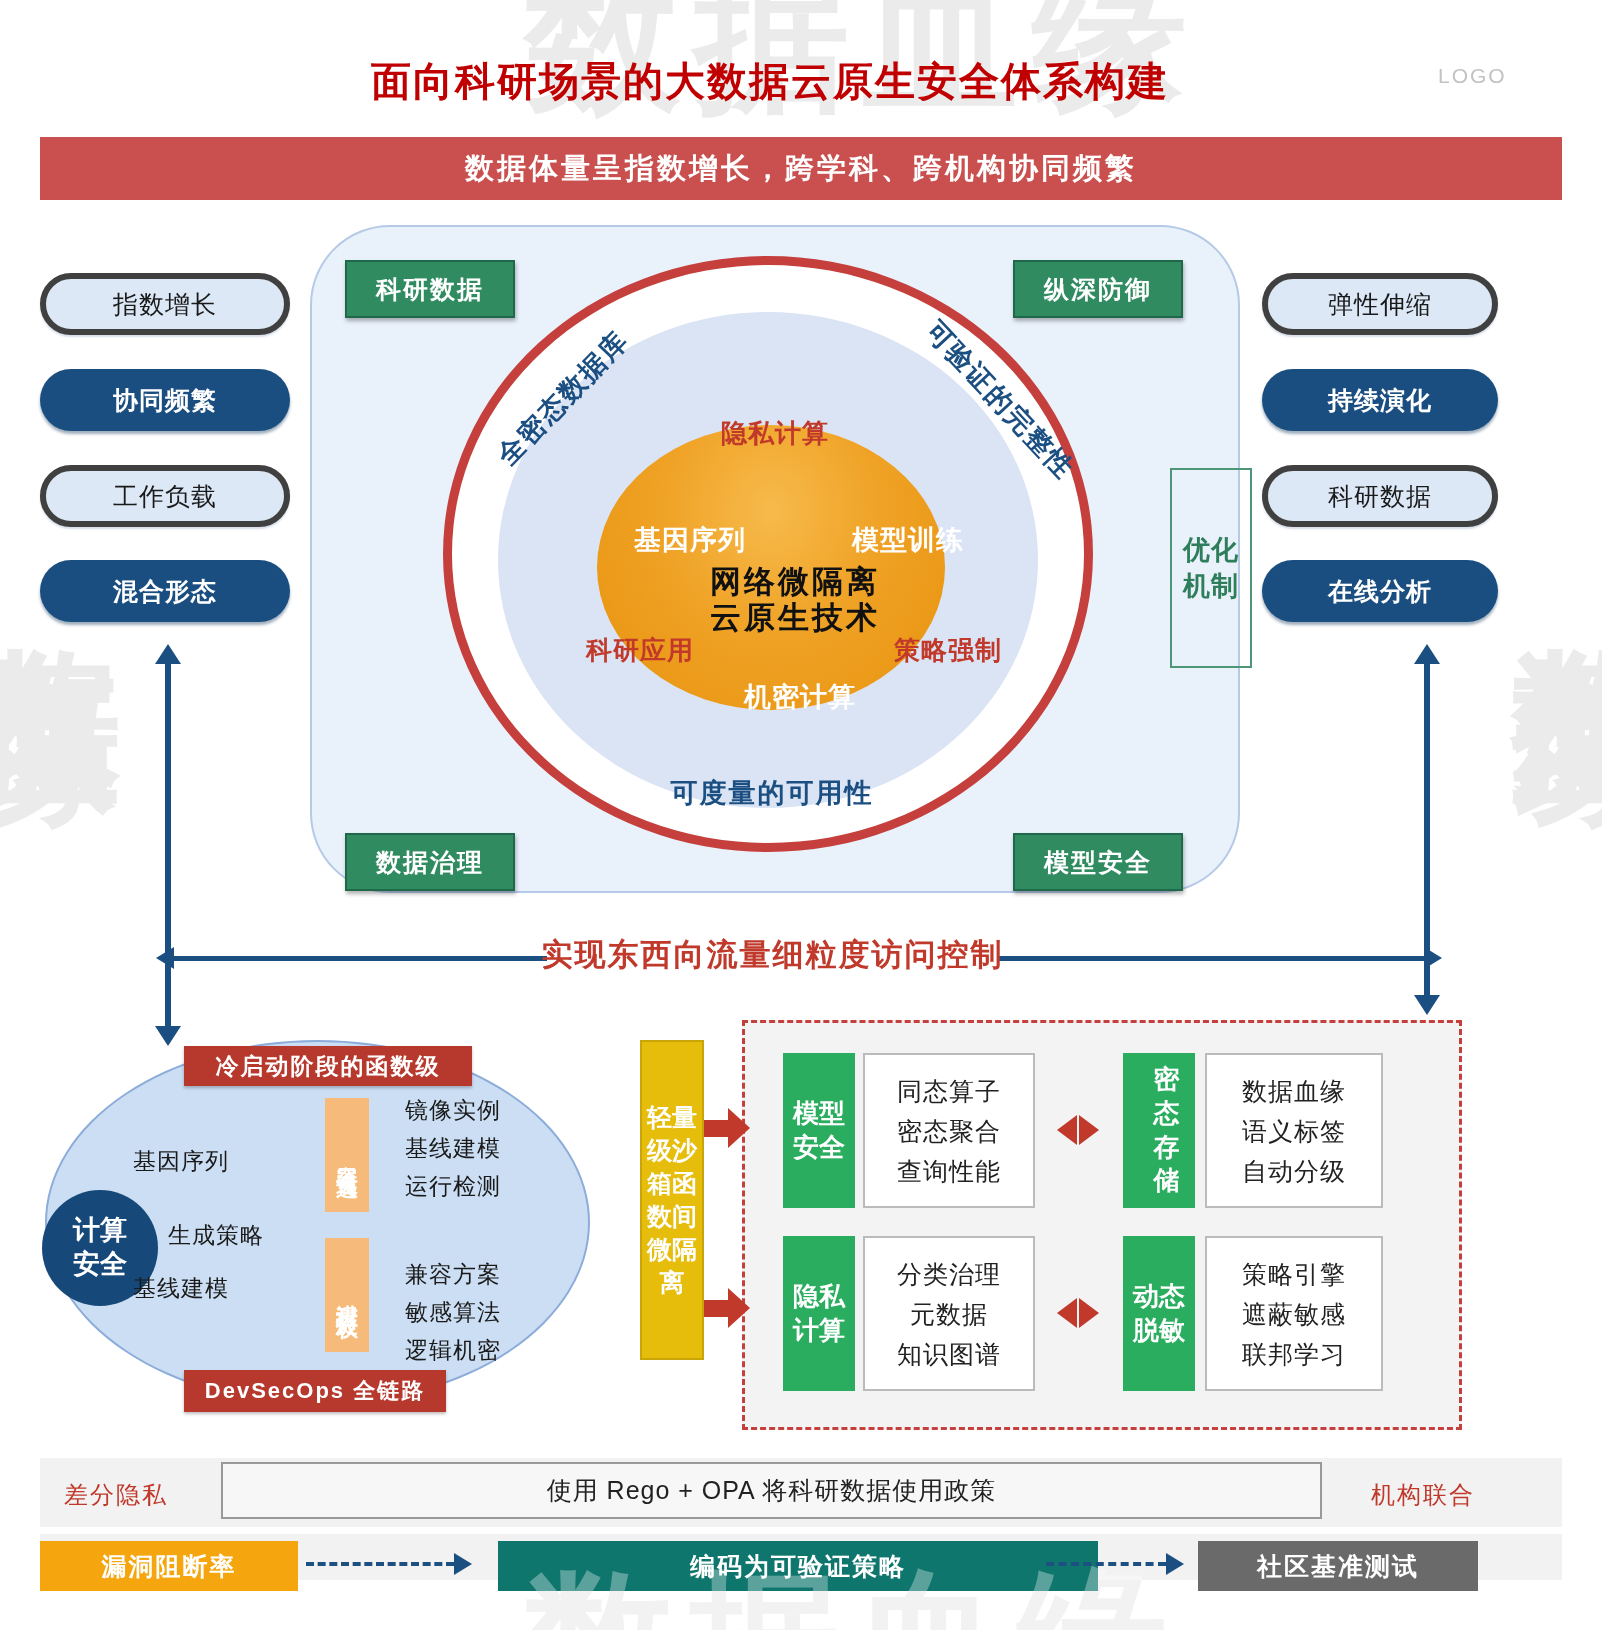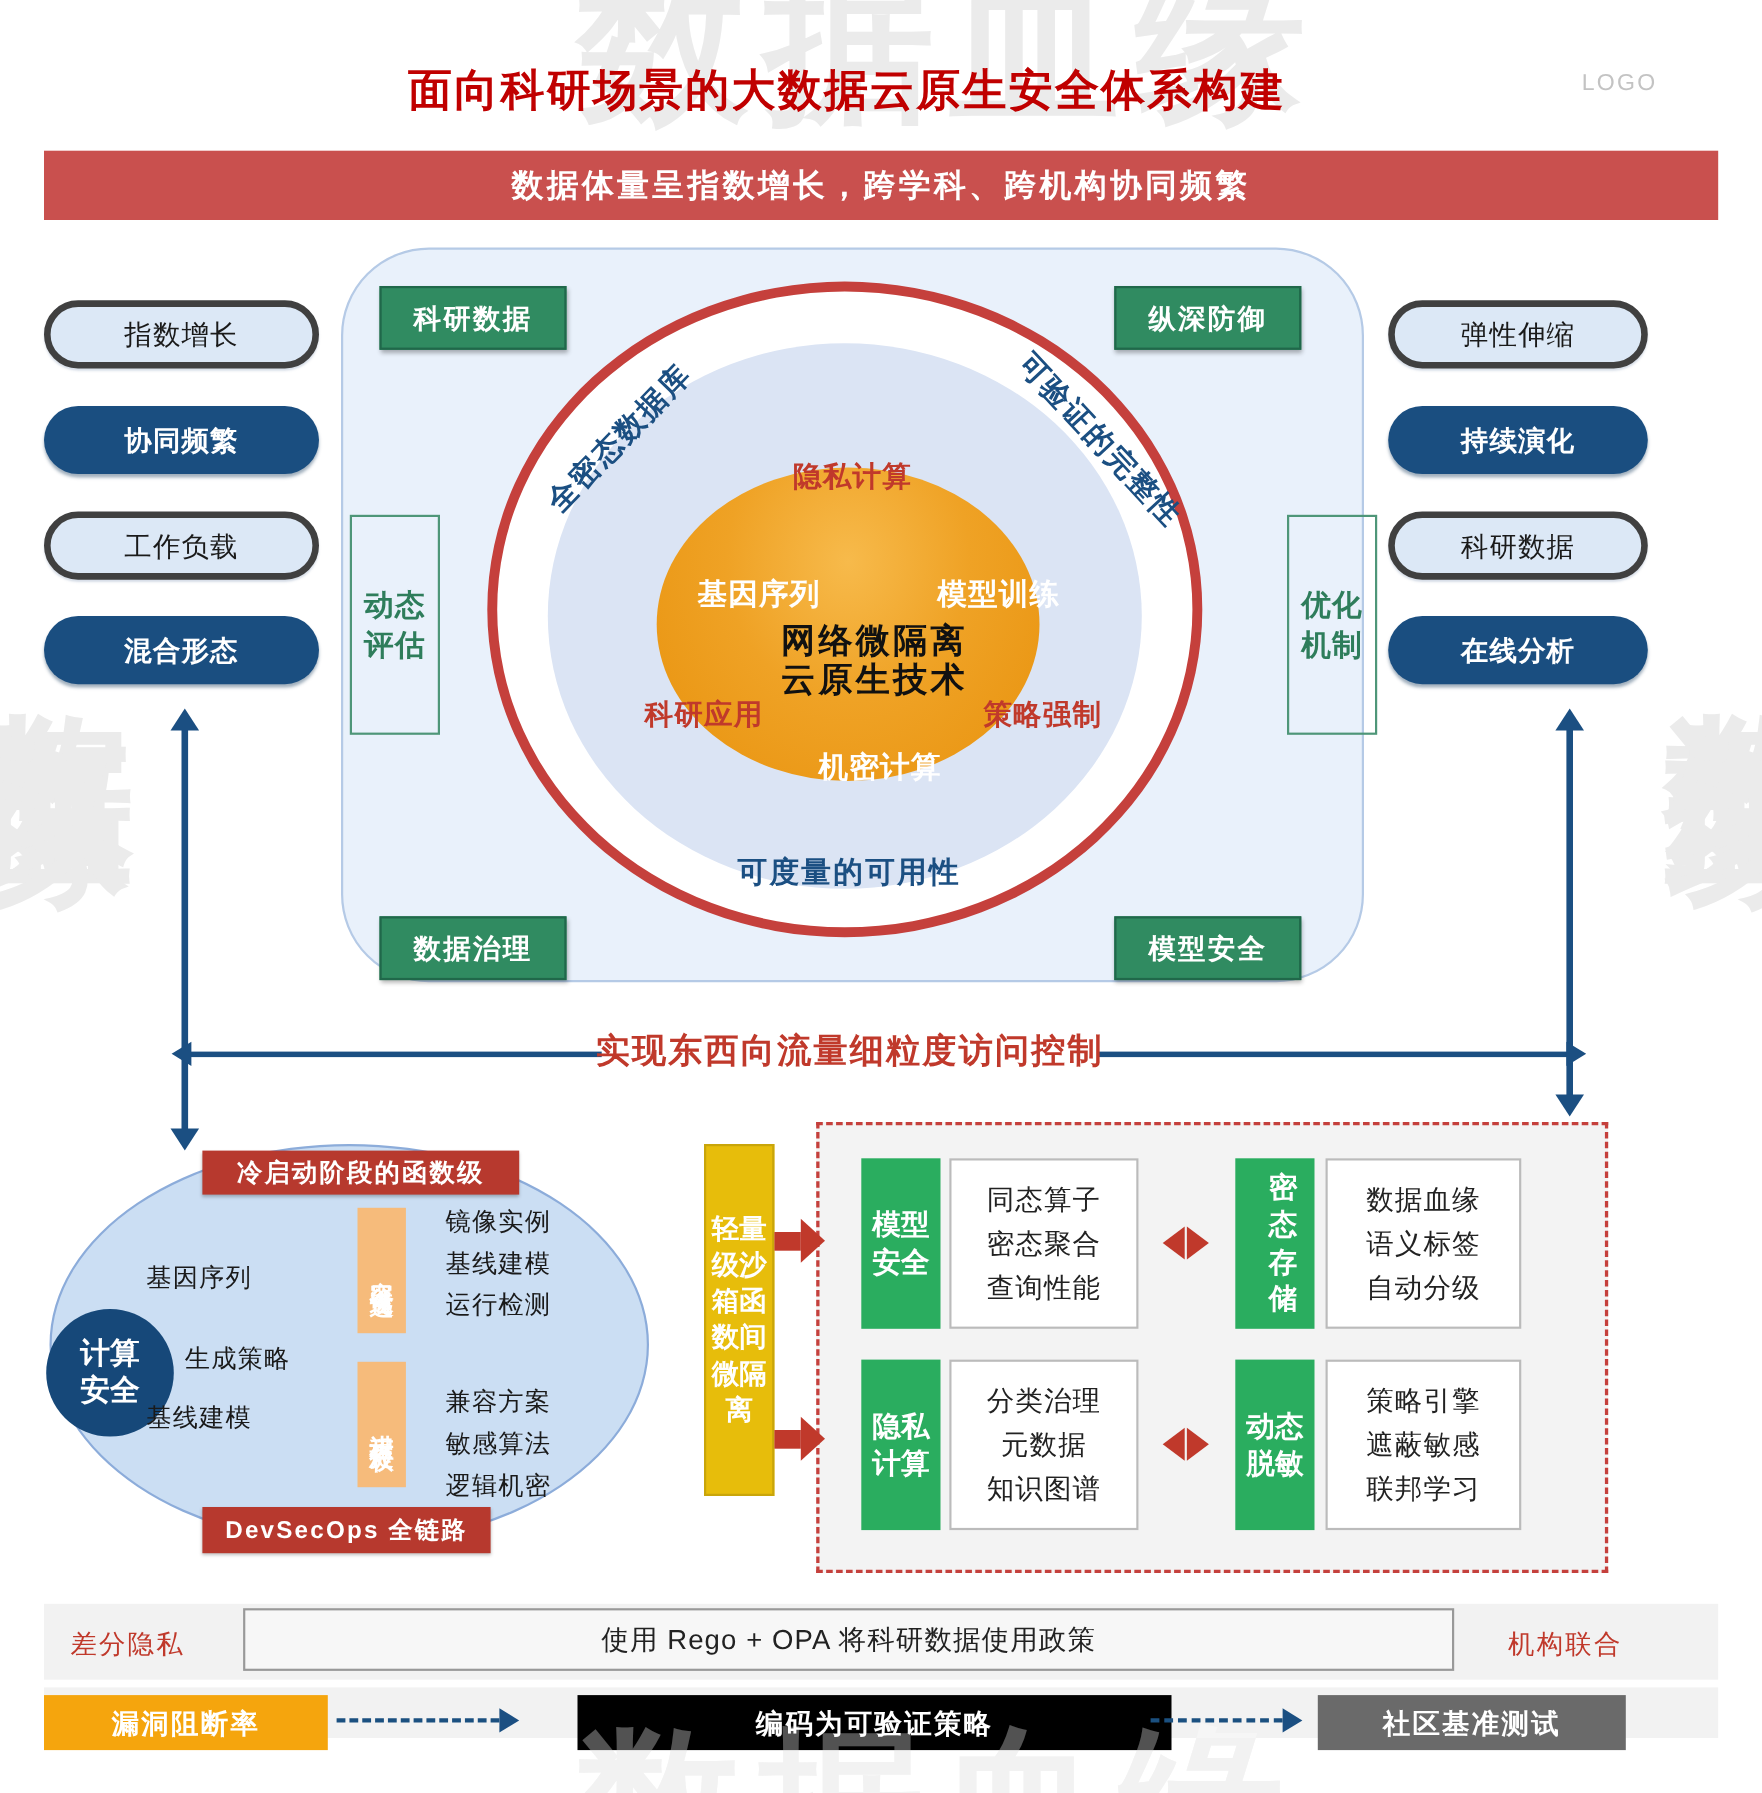--- a/index.html
+++ b/index.html
@@ -98,21 +98,21 @@
   
   .strip { background:#F2F2F2; z-index:1; }
   .policy-strip { left:40px; top:1458px; width:1522px; height:69px; }
   .pipe-strip { left:40px; top:1534px; width:1522px; height:46px; }
   .policy-side { font-size:24px; color:#C0392B; z-index:3; letter-spacing:2px; }
   .policy-box { left:221px; top:1462px; width:1101px; height:57px; background:#F7F7F7; border:2px solid #999;
                 display:flex; align-items:center; justify-content:center; font-size:25px; color:#222; z-index:2; letter-spacing:1px; }
   .pipe-box { top:1541px; height:50px; display:flex; align-items:center; justify-content:center;
               color:#fff; font-size:25px; font-weight:bold; letter-spacing:2px; z-index:2; }
   .pipe-orange { left:40px; width:258px; background:#F5A50D; }
-  .pipe-blue { left:525px; width:540px; background:#000000; }
+  .pipe-blue { left:498px; width:600px; background:#0f766e; }
   .pipe-grey { left:1198px; width:280px; background:#6A6A6A; }
   .dash-line { position:absolute; border-top:4px dashed #1B5080; z-index:2; }
 </style>
 </head>
 <body>
 
 <div id="page">
 
   <div class="wm wm-top">数据血缘</div>
   <div class="wm wm-left">数据血缘</div>
@@ -131,21 +131,20 @@
   <div class="abs pill pr light py0">弹性伸缩</div>
   <div class="abs pill pr dark py1">持续演化</div>
   <div class="abs pill pr light py2">科研数据</div>
   <div class="abs pill pr dark py3">在线分析</div>
 
   <div class="abs core-panel"></div>
   <div class="abs corner-box" style="left:345px; top:260px;">科研数据</div>
   <div class="abs corner-box" style="left:1013px; top:260px;">纵深防御</div>
   <div class="abs corner-box" style="left:345px; top:833px;">数据治理</div>
   <div class="abs corner-box" style="left:1013px; top:833px;">模型安全</div>
-  <div class="abs side-box" style="left:318px; top:468px;">动态评估</div>
   <div class="abs side-box" style="left:1170px; top:468px;">优化机制</div>
 
   <div class="abs ring-outer"></div>
   <div class="abs ring-inner"></div>
   <div class="abs core-orange"></div>
 
   <div class="lbl lbl-navy" style="left:563px; top:398px; transform:translate(-50%,-50%) rotate(-46deg);">全密态数据库</div>
   <div class="lbl lbl-navy" style="left:1000px; top:400px; transform:translate(-50%,-50%) rotate(47deg);">可验证的完整性</div>
   <div class="lbl lbl-navy" style="left:772px; top:793px; transform:translate(-50%,-50%);">可度量的可用性</div>
 

